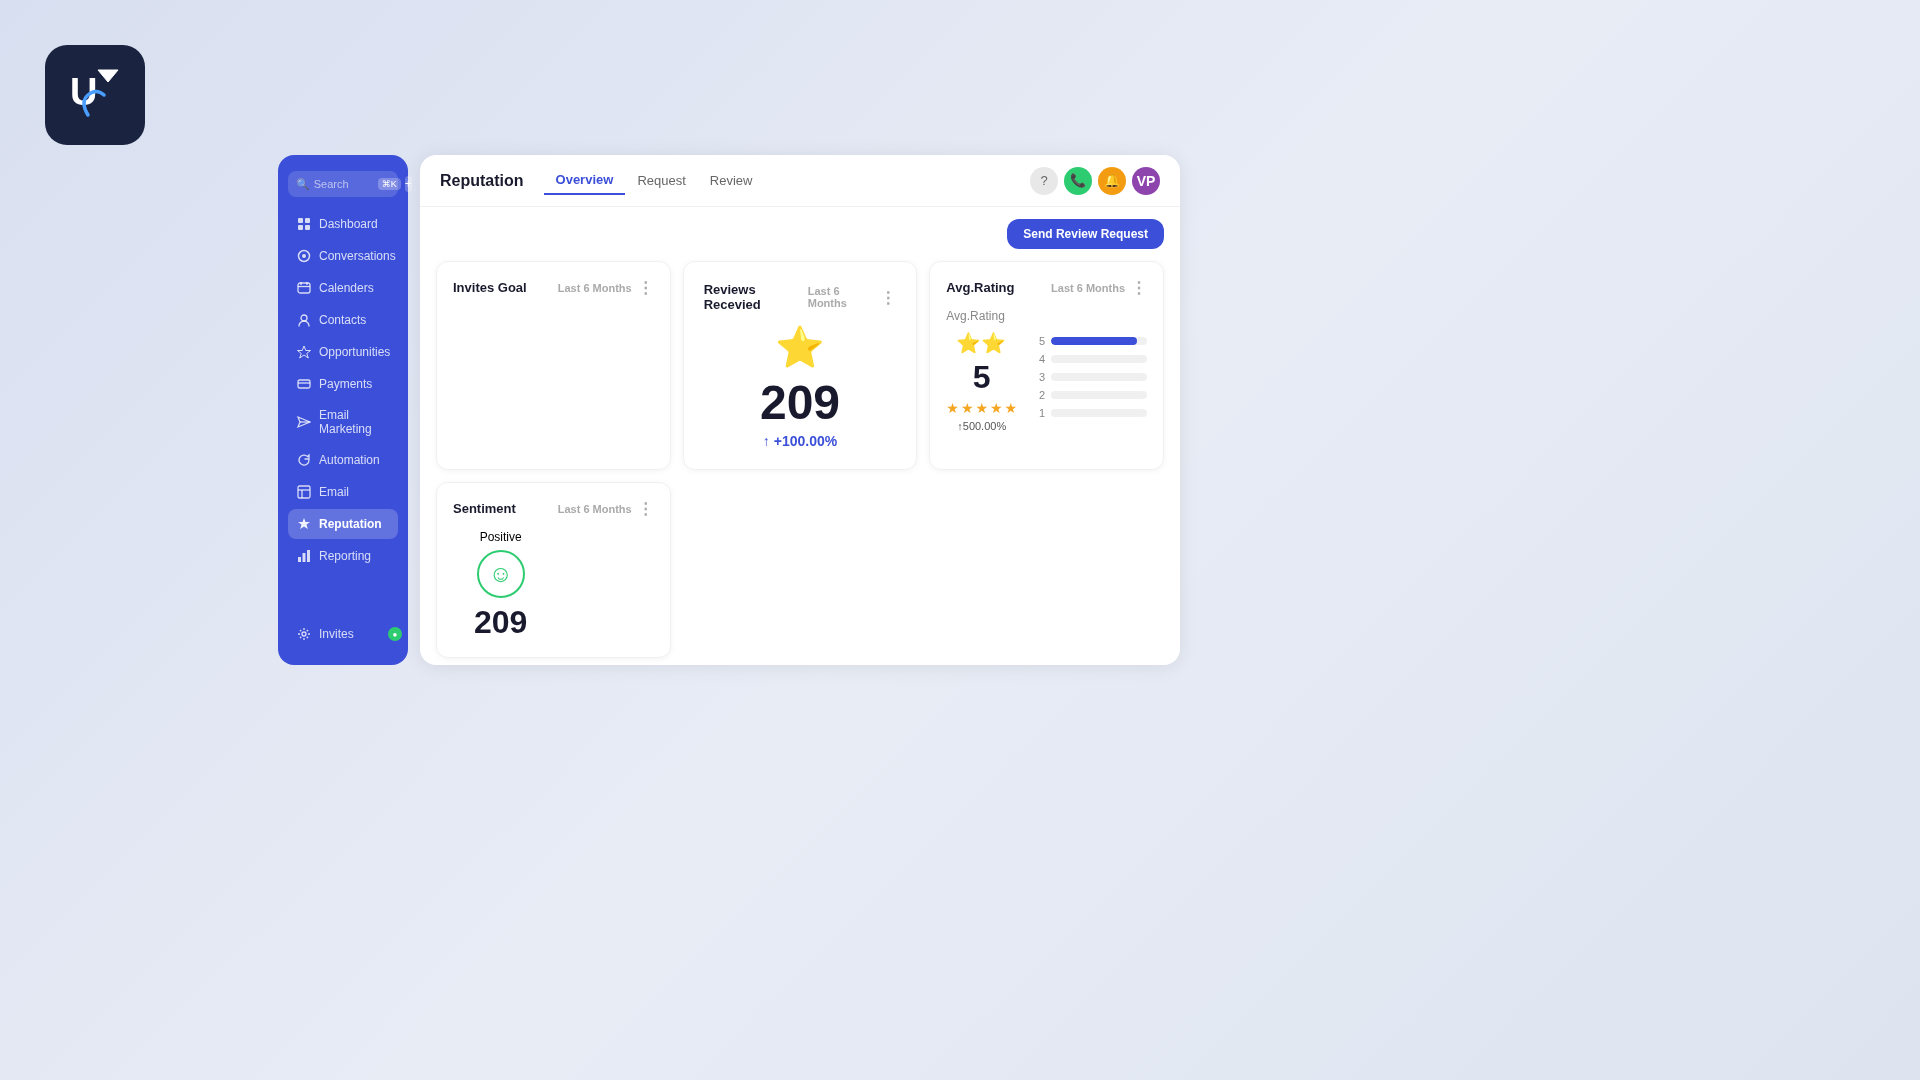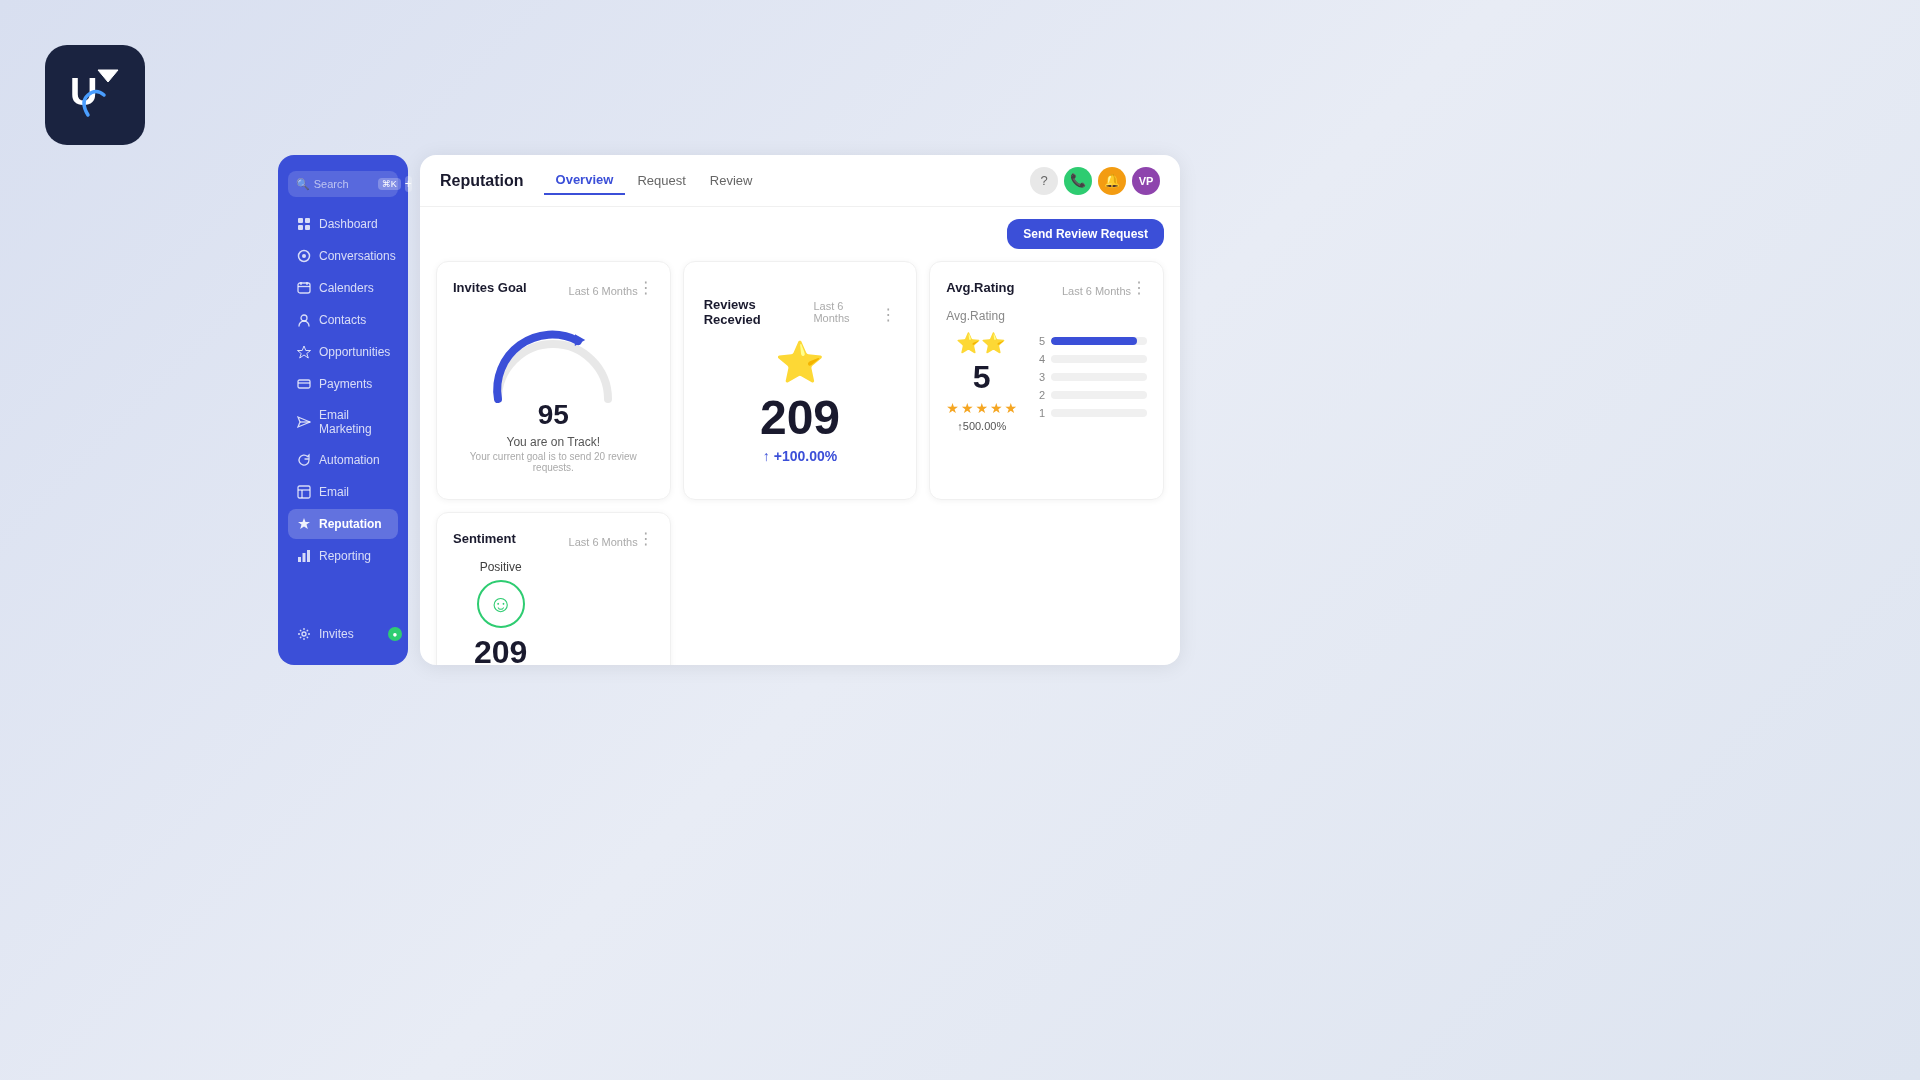--- a/index.html
+++ b/index.html
@@ -169,21 +169,21 @@
       border-radius: 50%;
       display: flex;
       align-items: center;
       justify-content: center;
       cursor: pointer;
       font-size: 13px;
     }
     .icon-btn.gray { background: #e8e8e8; color: #666; }
     .icon-btn.green { background: #2ecc71; color: white; }
     .icon-btn.orange { background: #f39c12; color: white; }
-    .icon-btn.purple { background: #8e44ad; color: white; font-size: 11px; font-weight: 700; }
+    .icon-btn.purple { background: #8e44ad; color: white; font-size: 14px; font-weight: 700; }
 
     
     .main-content {
       padding: 12px 16px;
       height: calc(100% - 52px);
       overflow-y: auto;
     }
 
     .send-btn-bar {
       display: flex;
@@ -221,23 +221,25 @@
       justify-content: space-between;
       margin-bottom: 12px;
     }
     .card-title {
       font-size: 13px;
       font-weight: 600;
       color: #1a1a2e;
     }
     .card-meta {
       display: flex;
-      align-items: flex-end;
+      align-items: center;
+      gap: 6px;
       font-size: 11px;
       color: #aaa;
+      font-weight: bold;
     }
     .card-dots {
       cursor: pointer;
       color: #aaa;
       font-size: 16px;
     }
 
     
     .gauge-container {
       display: flex;
@@ -343,21 +345,21 @@
     }
 
     
     .sentiment-grid {
       display: grid;
       grid-template-columns: 1fr 1fr;
       gap: 10px;
       text-align: center;
     }
     .sentiment-col { display: flex; flex-direction: column; align-items: center; gap: 6px; }
-    .sentiment-label { font-size: 12px; color: #404040; font-weight: 500; }
+    .sentiment-label { font-size: 12px; color: #000000; font-weight: 500; }
     .smiley {
       width: 48px;
       height: 48px;
       border-radius: 50%;
       border: 2px solid;
       display: flex;
       align-items: center;
       justify-content: center;
       font-size: 24px;
     }
@@ -524,35 +526,20 @@
 
     <div class="cards-grid">
 
       <div class="card">
         <div class="card-header">
           <span class="card-title">Invites Goal</span>
           <div class="card-meta">
             <span>Last 6 Months</span>
             <span class="card-dots">⋮</span>
           </div>
-        </div>
-        <div class="gauge-container">
-          <svg class="gauge-svg" viewBox="0 0 140 90">
-
-            <path d="M 15 80 A 55 55 0 0 1 125 80" stroke="#e8e8e8" stroke-width="8" fill="none" stroke-linecap="round"></path>
-
-            <path d="M 15 80 A 55 55 0 0 1 95 22" stroke="#3b4fd8" stroke-width="8" fill="none" stroke-linecap="round"></path>
-
-            <g transform="translate(97, 24)">
-              <polygon points="0,-10 6,0 -6,0" fill="#3b4fd8" transform="rotate(-30)"></polygon>
-            </g>
-          </svg>
-          <div class="gauge-number">95</div>
-          <div class="gauge-text">You are on Track!</div>
-          <div class="gauge-subtext">Your current goal is to send 20 review requests.</div>
         </div>
       </div>
 
       <div class="card reviews-card">
         <div class="card-header" style="width:100%">
           <span class="card-title">Reviews Recevied</span>
           <div class="card-meta">
             <span>Last 6 Months</span>
             <span class="card-dots">⋮</span>
           </div>

